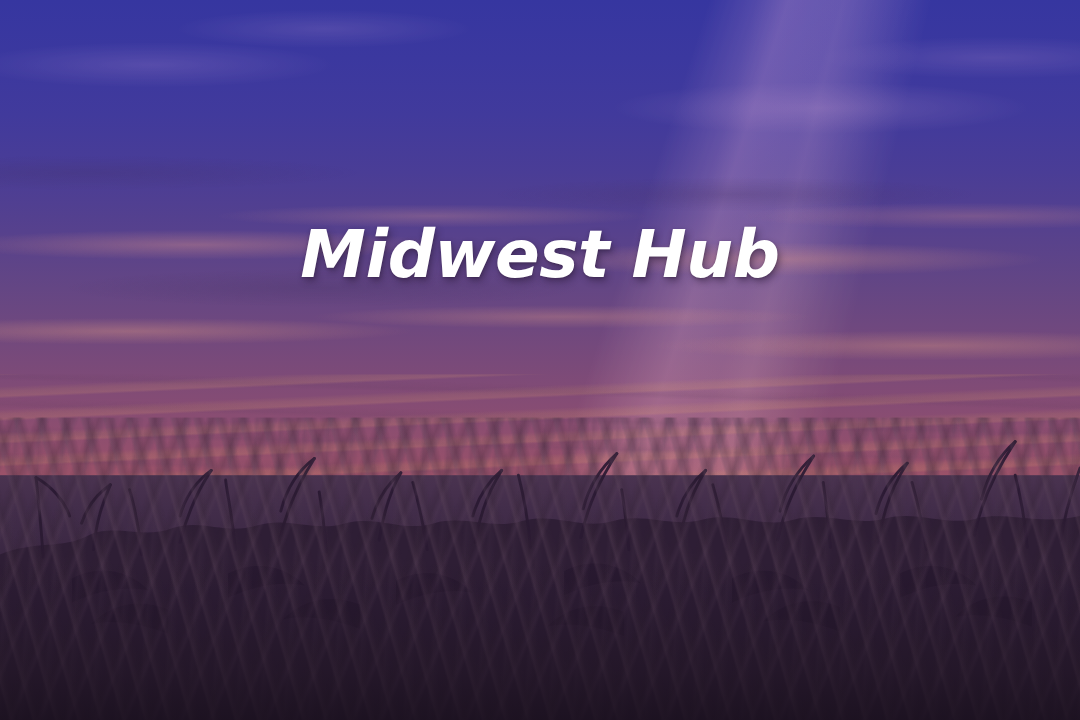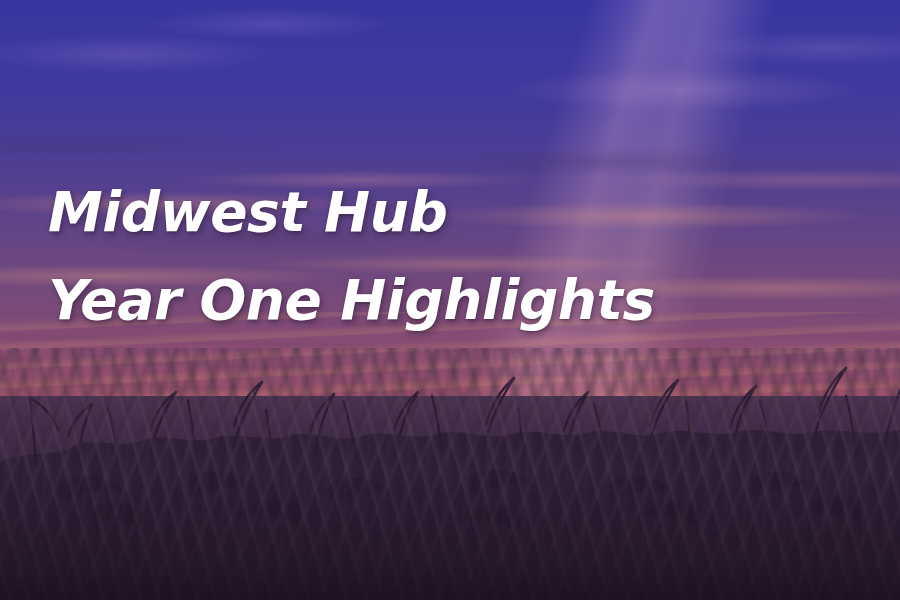--- a/index.html
+++ b/index.html
@@ -179,23 +179,22 @@
     height: 48%;
     display: block;
   }
 
   
   .title-block {
     position: absolute;
     left: 0;
     right: 0;
     top: 168px;
-    text-align: left;
+    text-align: center;
     z-index: 6;
-    padding-left: 48px;
   }
 
   .title-line {
     display: block;
     color: #ffffff;
     font-family: "DejaVu Sans", "Liberation Sans", sans-serif;
     font-weight: 700;
     font-style: italic;
     font-size: 55px;
     line-height: 88px;
@@ -277,16 +276,15 @@
       <path d="M700,194 C676,184 652,190 636,206 C656,202 678,206 700,214 Z"></path>
       <path d="M860,190 C836,180 812,186 796,202 C816,198 838,202 860,210 Z"></path>
     </g>
   </svg>
 
   <div class="field-texture"></div>
   <div class="field-dark-bottom"></div>
 
   <div class="title-block">
     <span class="title-line">Midwest Hub</span>
-    <span class="title-line">Year One Highlights</span>
   </div>
 
 </div>
 
 </body></html>

